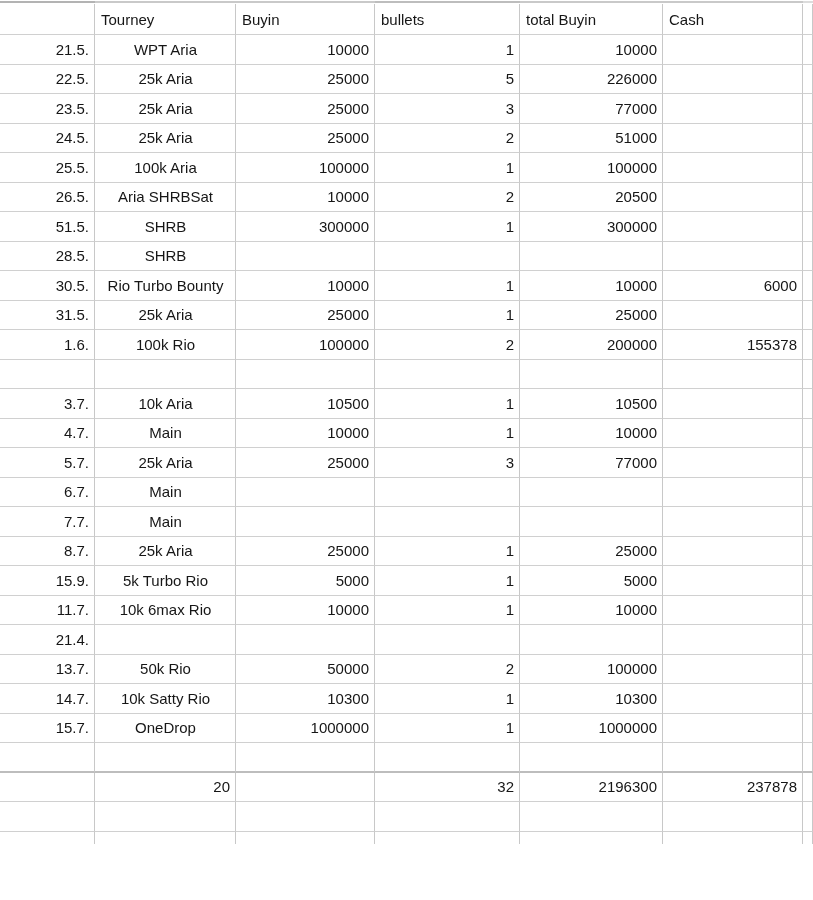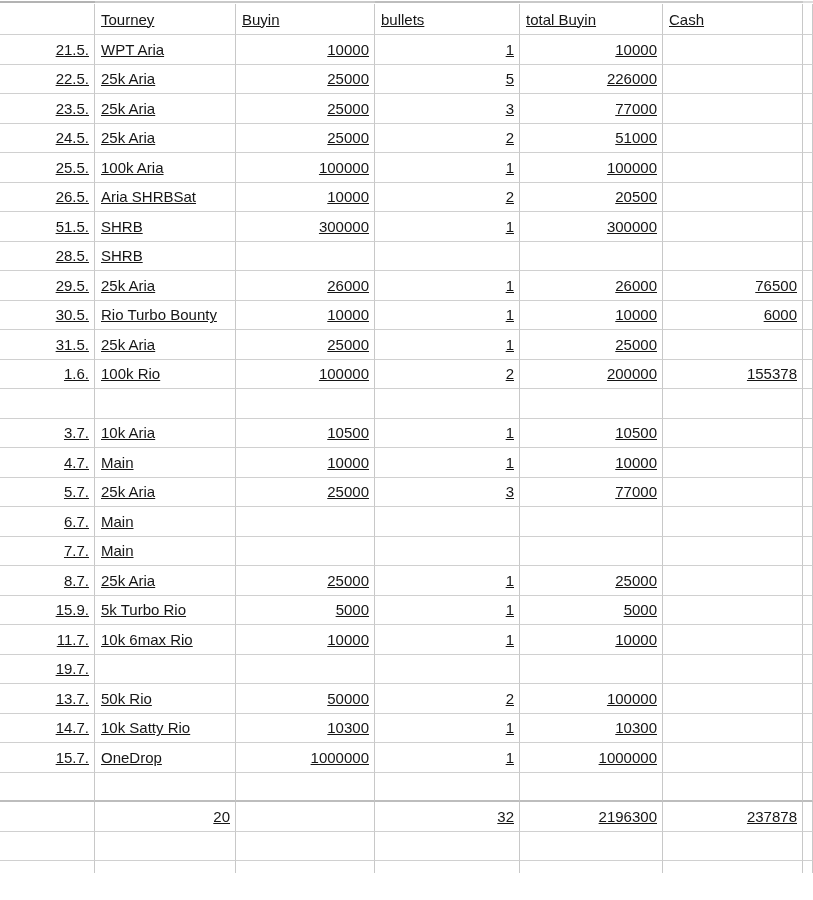--- a/index.html
+++ b/index.html
@@ -4,21 +4,20 @@
 <style>
   html,body{margin:0;padding:0;background:#ffffff;}
   .sheet{
     position:relative;
     width:813px;height:900px;
     overflow:hidden;
     background:#ffffff;
     font-family:"Liberation Sans","DejaVu Sans",sans-serif;
     font-size:15px;
     color:#161616;
-    text-decoration:underline;
   }
   
   .top-strip{position:relative;height:4px;background:#ffffff;}
   .top-strip .seg{position:absolute;top:1px;height:2px;}
   .seg-a{left:0;width:95px;background:#b3b3b3;}
   .seg-b{left:95px;width:280px;background:#c9c9c9;}
   .seg-c{left:375px;width:145px;background:#bdbdbd;}
   .seg-d{left:520px;width:283px;background:#c9c9c9;}
   .seg-e{left:803px;width:10px;background:#dcdcdc;}
 
@@ -31,21 +30,21 @@
     height:29.5px;
     padding:0 5px 0 6px;
     border-right:1px solid #c8c8c8;
     border-bottom:1px solid #d0d0d0;
     overflow:hidden;white-space:nowrap;
     vertical-align:middle;
     font-weight:400;font-size:15px;color:#161616;
   }
   .grid th{height:31px;text-align:left;}
   .c-date{text-align:right;padding-right:5px;}
-  .c-text{text-align:left;padding-right:0;}
+  .c-text{text-align:center;padding-right:0;}
   .c-num{text-align:right;padding-right:5px;}
   .c-edge{border-right:none;padding:0;}
   tr.pre-summary td{border-bottom:2px solid #bdbdbd;}
   tr.bottom-partial td{height:12px;border-bottom:none;}
 </style>
 </head>
 <body>
 
 <div class="sheet">
 
@@ -145,29 +144,20 @@
         <tr>
         <td class="c-date">28.5.</td>
         <td class="c-text">SHRB</td>
         <td class="c-num"></td>
         <td class="c-num"></td>
         <td class="c-num"></td>
         <td class="c-num"></td>
         <td class="c-edge"></td>
       </tr>
         <tr>
-        <td class="c-date">29.5.</td>
-        <td class="c-text">25k Aria</td>
-        <td class="c-num">26000</td>
-        <td class="c-num">1</td>
-        <td class="c-num">26000</td>
-        <td class="c-num">76500</td>
-        <td class="c-edge"></td>
-      </tr>
-        <tr>
         <td class="c-date">30.5.</td>
         <td class="c-text">Rio Turbo Bounty</td>
         <td class="c-num">10000</td>
         <td class="c-num">1</td>
         <td class="c-num">10000</td>
         <td class="c-num">6000</td>
         <td class="c-edge"></td>
       </tr>
         <tr>
         <td class="c-date">31.5.</td>
@@ -262,21 +252,21 @@
         <tr>
         <td class="c-date">11.7.</td>
         <td class="c-text">10k 6max Rio</td>
         <td class="c-num">10000</td>
         <td class="c-num">1</td>
         <td class="c-num">10000</td>
         <td class="c-num"></td>
         <td class="c-edge"></td>
       </tr>
         <tr>
-        <td class="c-date">19.7.</td>
+        <td class="c-date">21.4.</td>
         <td class="c-text"></td>
         <td class="c-num"></td>
         <td class="c-num"></td>
         <td class="c-num"></td>
         <td class="c-num"></td>
         <td class="c-edge"></td>
       </tr>
         <tr>
         <td class="c-date">13.7.</td>
         <td class="c-text">50k Rio</td>

